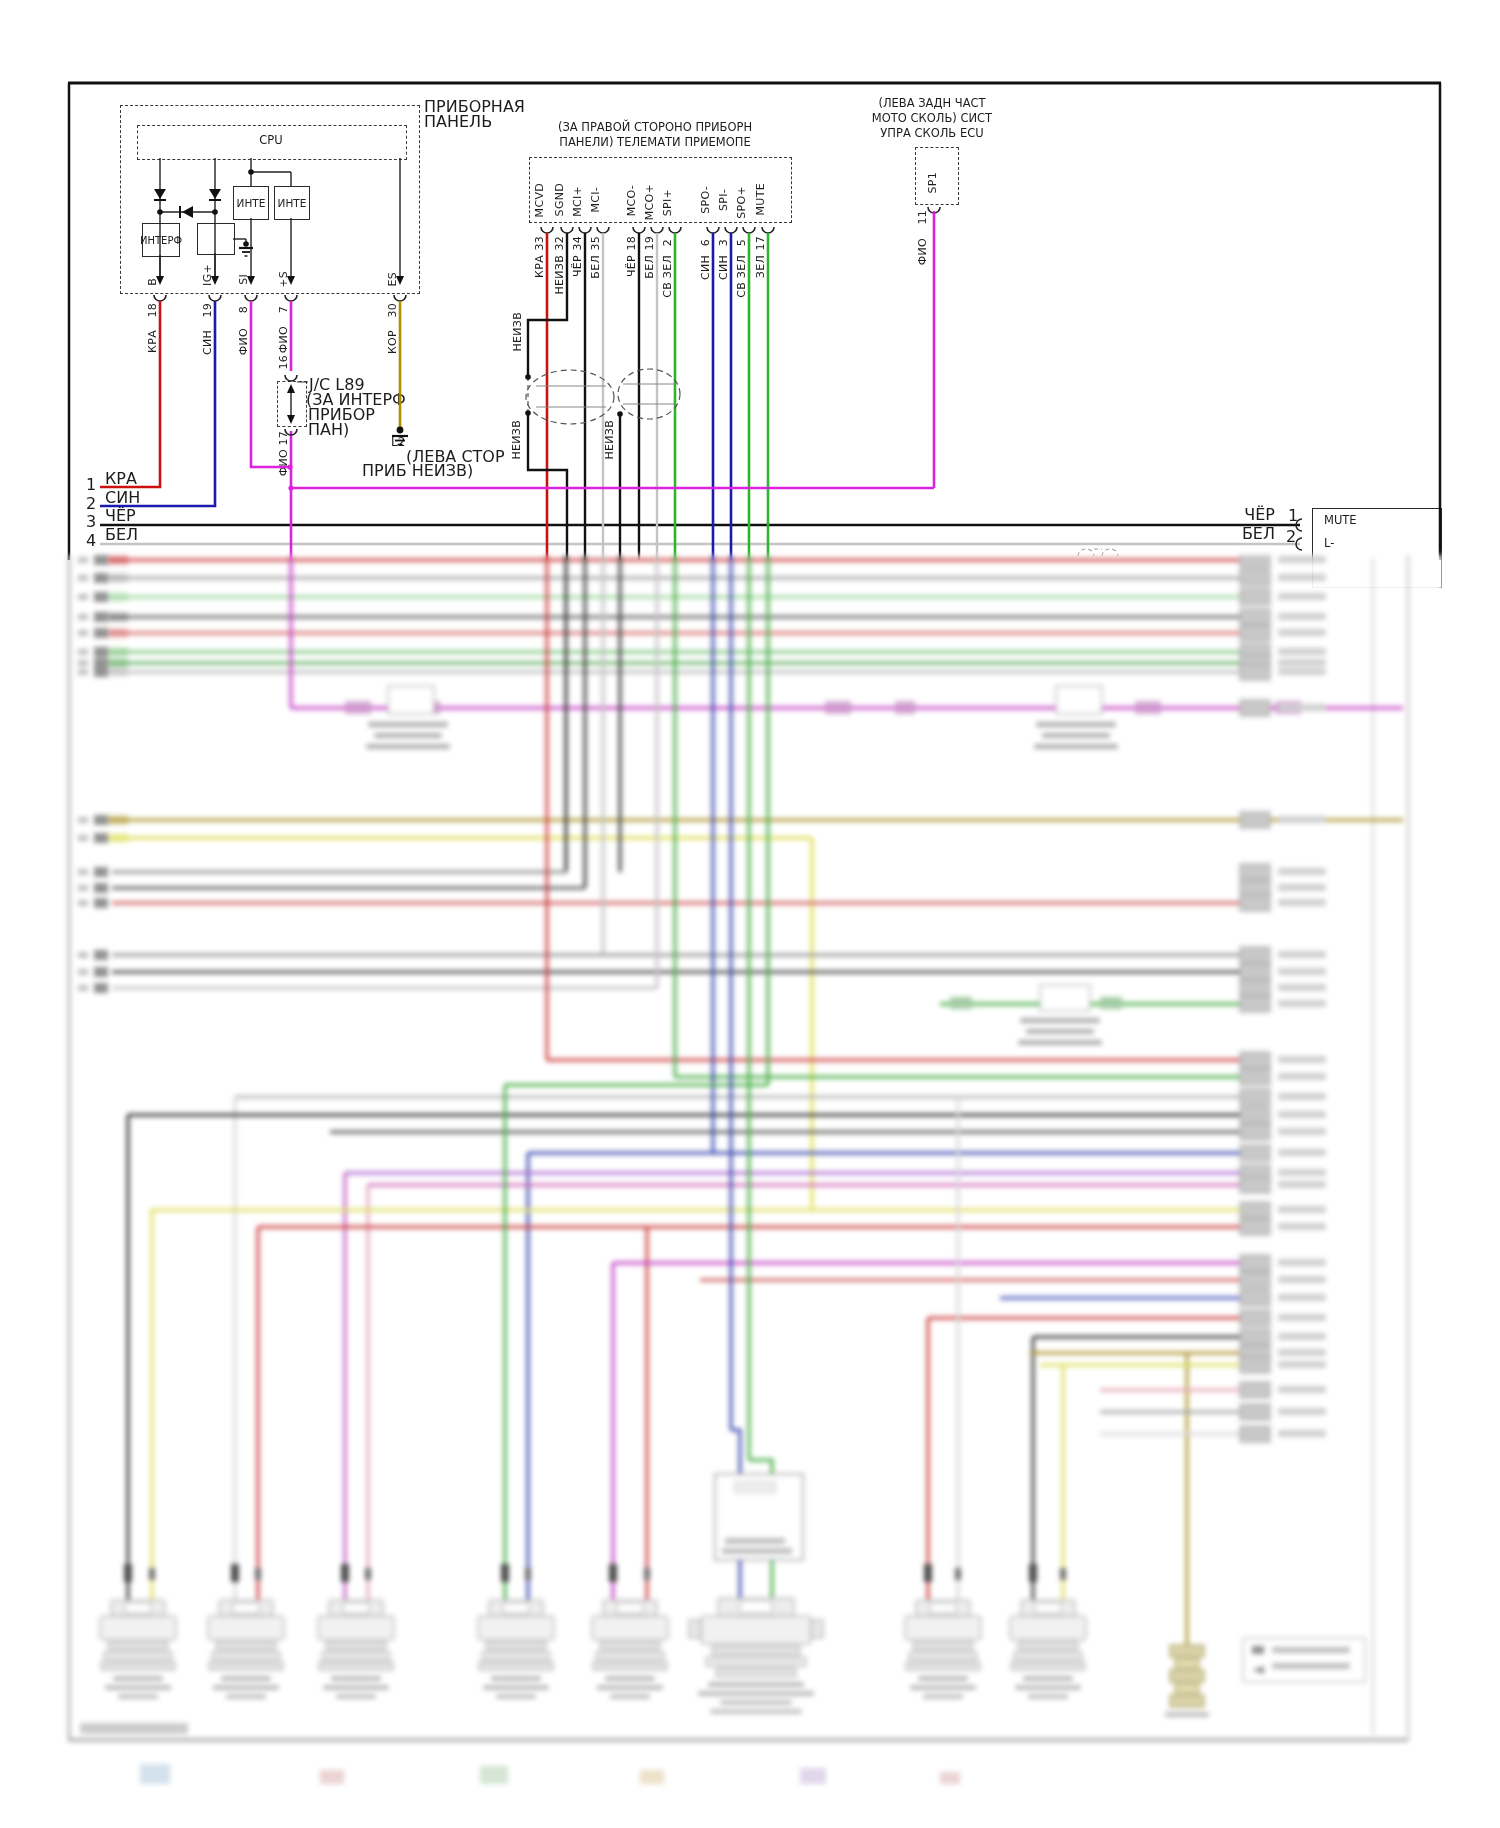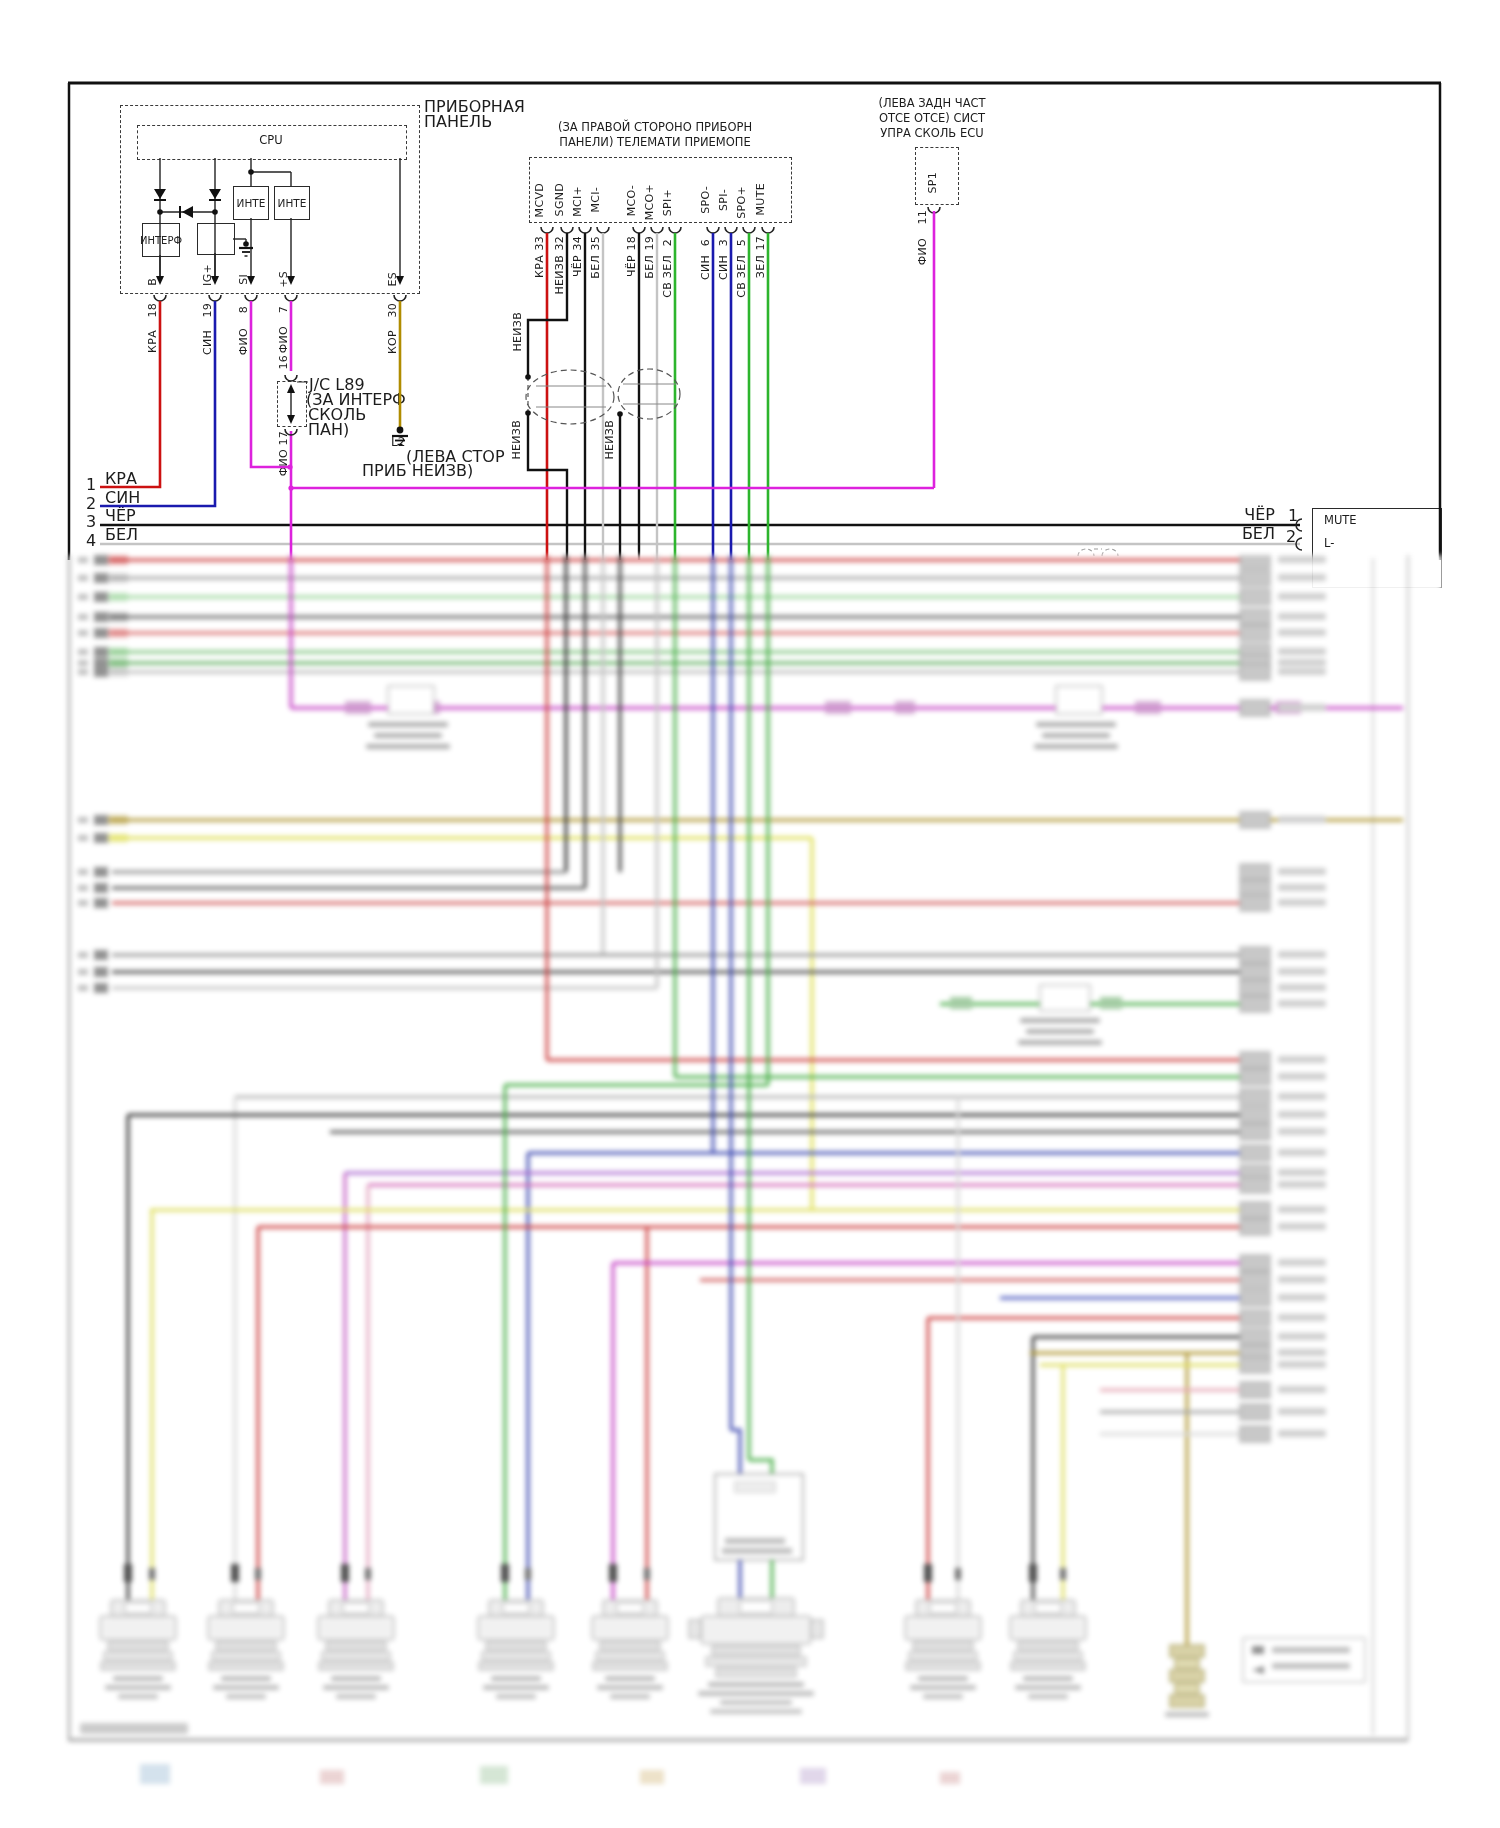--- a/index.html
+++ b/index.html
@@ -36,36 +36,36 @@
       <span>ИНТЕРФ</span>
     </div>
   <div class="sbox" style="left:197px;top:223px;width:36px;height:30px;"></div>
 
   <div class="lab" style="left:424px;top:100px;">ПРИБОРНАЯ</div>
   <div class="lab" style="left:424px;top:115px;">ПАНЕЛЬ</div>
 
   <div class="dbox" style="left:277px;top:381px;width:28px;height:44px;"></div>
   <div class="lab" style="left:309px;top:378px;">J/C L89</div>
   <div class="lab" style="left:306px;top:393px;">(ЗА ИНТЕРФ</div>
-  <div class="lab" style="left:308px;top:408px;">СКОЛЬ</div>
+  <div class="lab" style="left:308px;top:408px;">ПРИБОР</div>
   <div class="lab" style="left:308px;top:423px;">ПАН)</div>
 
   <div class="lab" style="left:391px;top:436px;font-size:12px;">L2</div>
   <div class="lab" style="left:362px;top:450px;margin-left:44px;">(ЛЕВА СТОР</div>
   <div class="lab" style="left:362px;top:464px;">ПРИБ НЕИЗВ)</div>
 
   <div class="labc" style="left:500px;top:120px;width:310px;">
     <span style="display:block;">(ЗА ПРАВОЙ СТОРОНО ПРИБОРН</span>
     <span style="display:block;">ПАНЕЛИ) ТЕЛЕМАТИ ПРИЕМОПЕ</span>
   </div>
   <div class="dbox" style="left:529px;top:157px;width:261px;height:64px;"></div>
 
   <div class="labc" style="left:832px;top:96px;width:200px;">
     <span style="display:block;">(ЛЕВА ЗАДН ЧАСТ</span>
-    <span style="display:block;">ОТСЕ ОТСЕ) СИСТ</span>
+    <span style="display:block;">МОТО СКОЛЬ) СИСТ</span>
     <span style="display:block;">УПРА СКОЛЬ ECU</span>
   </div>
   <div class="dbox" style="left:915px;top:147px;width:42px;height:56px;"></div>
   <div class="vlab" style="left:926px;top:172px;">SP1</div>
   <div class="vlab" style="left:916px;top:210px;">11</div>
   <div class="vlab" style="left:916px;top:238px;">ФИО</div>
 
   <div class="vlab" style="left:146px;top:278px;">B</div>
   <div class="vlab" style="left:201px;top:264px;">IG+</div>
   <div class="vlab" style="left:237px;top:274px;">SI</div>

